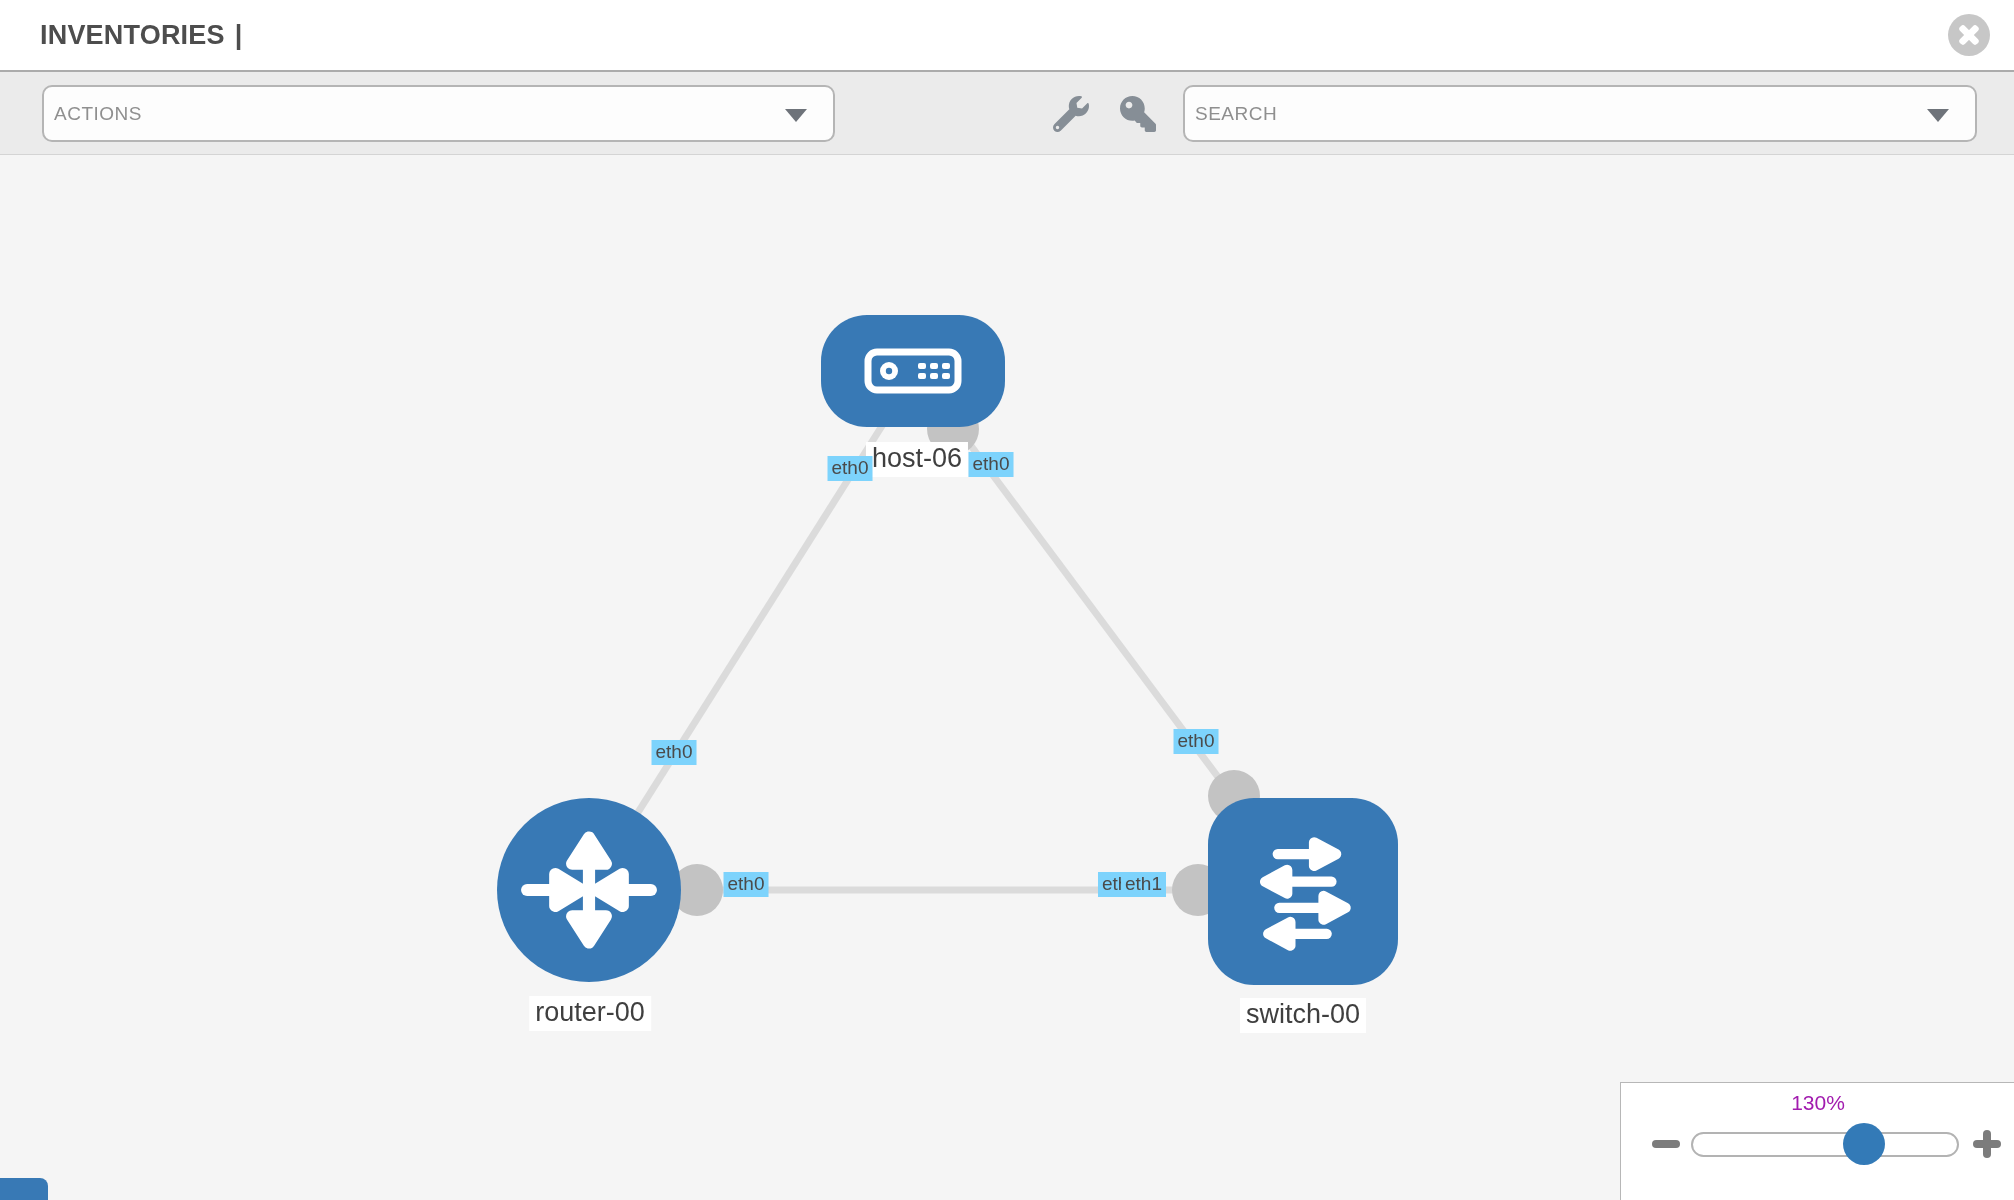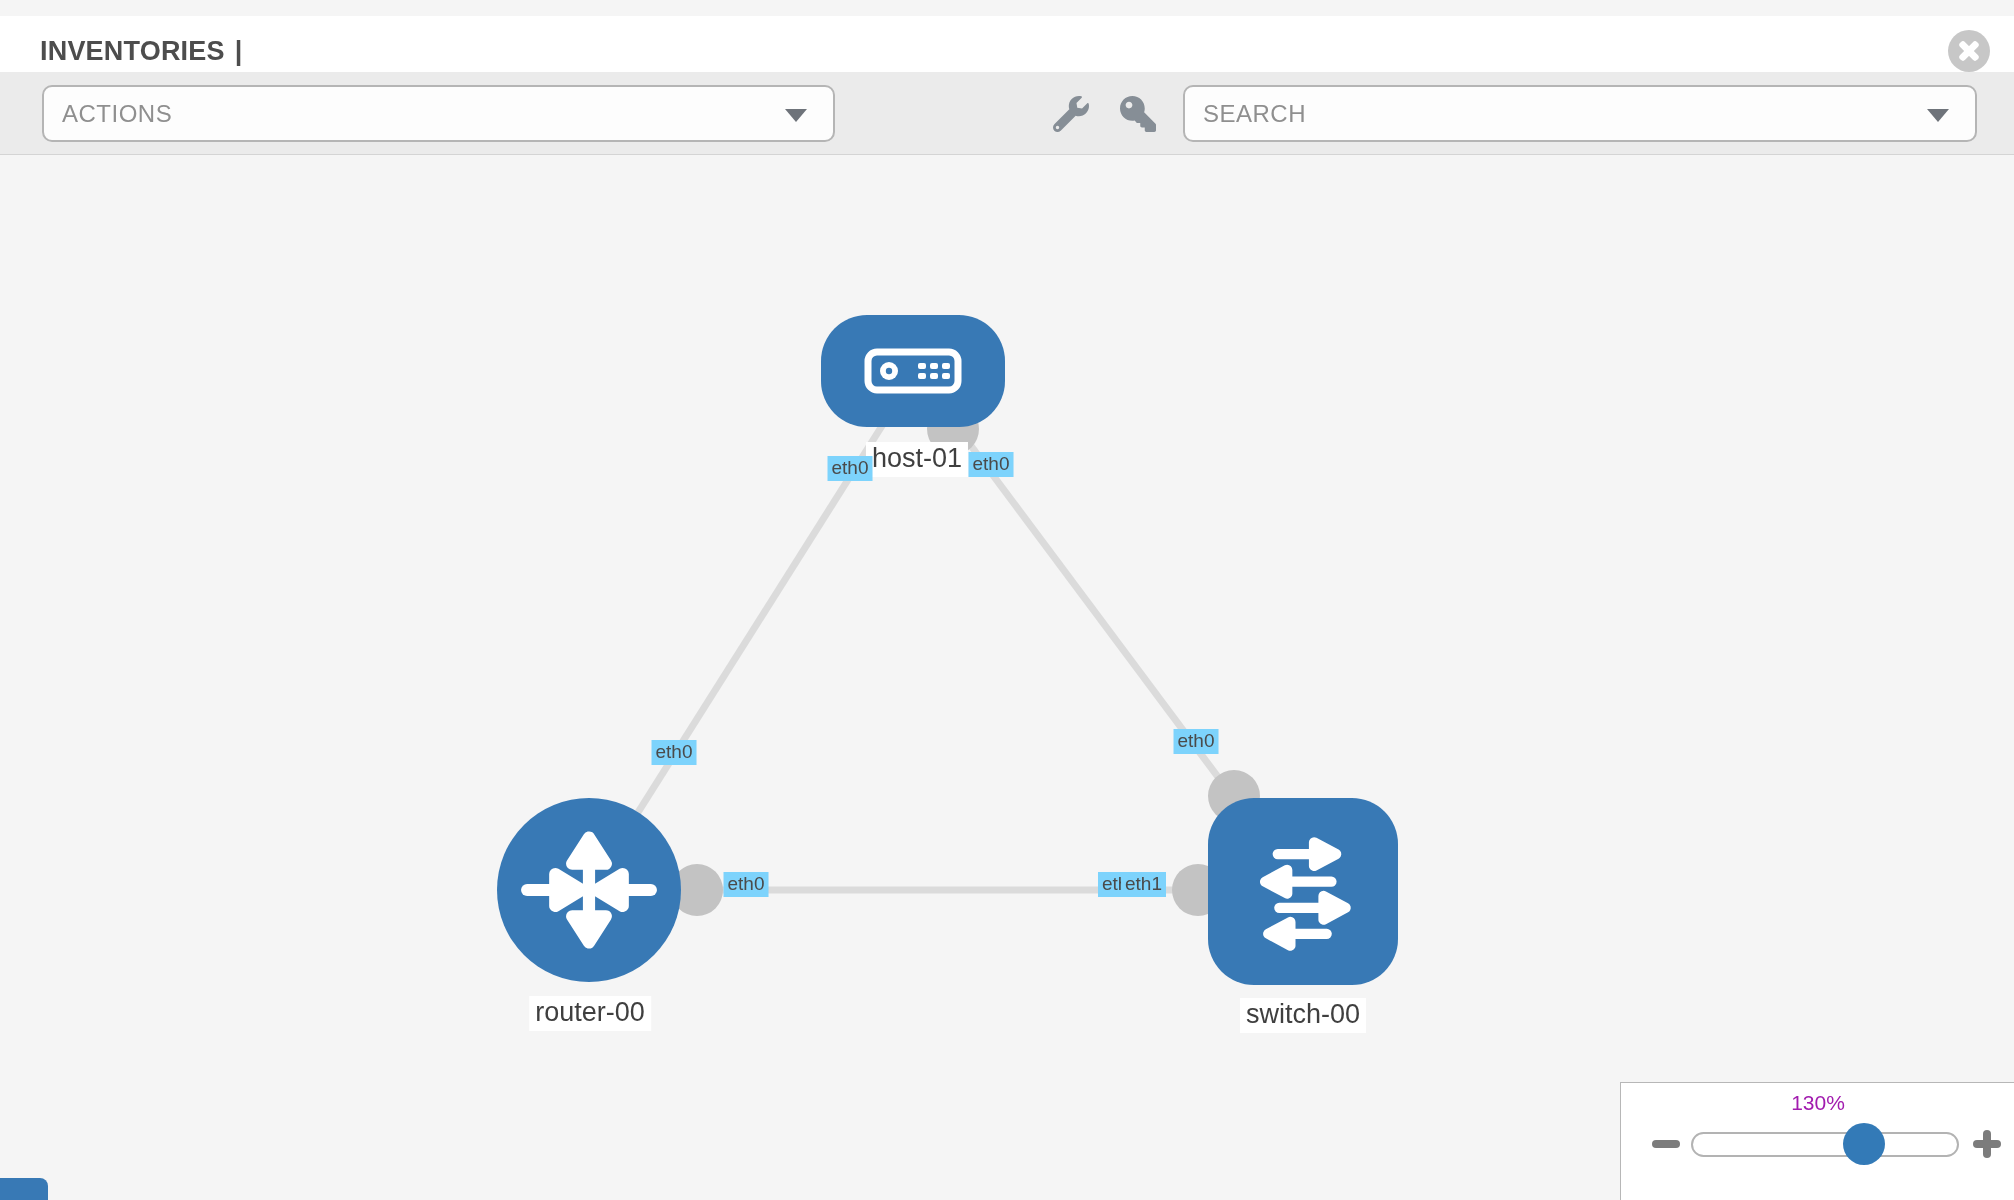--- a/index.html
+++ b/index.html
@@ -1,21 +1,21 @@
 <!DOCTYPE html>
 <html><head>
 <meta charset="utf-8">
 <style>
   * { box-sizing: border-box; margin: 0; padding: 0; }
   html, body { width: 2014px; height: 1200px; overflow: hidden; }
   body { font-family: "Liberation Sans", sans-serif; background: #f5f5f5; position: relative; }
 
   
   .header {
-    position: absolute; left: 0; top: 16px; width: 2014px; height: 64px;
+    position: absolute; left: 0; top: 0; width: 2014px; height: 72px;
     background: #ffffff; border-bottom: 2px solid #ababab; padding-left: 36px;
   }
   .header-title {
     position: absolute; left: 40px; top: 0; height: 70px;
     display: flex; align-items: center; gap: 10px;
     font-size: 27px; font-weight: bold; color: #4d4d4d; letter-spacing: 0.2px;
   }
   .close-btn {
     position: absolute; right: 24px; top: 14px; width: 42px; height: 42px;
     background: #c7c7c7; border-radius: 50%; cursor: pointer;
@@ -33,21 +33,21 @@
   .toolbar {
     position: absolute; left: 0; top: 72px; width: 2014px; height: 83px;
     background: #ebebeb; border-bottom: 1px solid #d4d4d4;
   }
   .dropdown {
     position: absolute; top: 13px; height: 57px;
     background: #fdfdfd; border: 2px solid #b5b5b5; border-radius: 10px;
     display: flex; align-items: center; cursor: pointer;
   }
   .dropdown .dd-label {
-    margin-left: 18px; font-size: 24px; color: #8f8f8f; letter-spacing: 0.5px;
+    margin-left: 10px; font-size: 19px; color: #8f8f8f; letter-spacing: 0.5px;
   }
   .caret {
     position: absolute; right: 26px; top: 50%; margin-top: -5px;
     width: 0; height: 0;
     border-left: 11px solid transparent; border-right: 11px solid transparent;
     border-top: 13px solid #6e737a;
   }
   .dd-actions { left: 42px; width: 793px; }
   .dd-search  { left: 1183px; width: 794px; }
   .tool-icon-btn { position: absolute; top: 24px; width: 36px; height: 36px; cursor: pointer; }
@@ -191,21 +191,21 @@
         <line x1="36" y1="-13" x2="-20" y2="-13"></line>
         <polygon points="-20,-28 -48,-13 -20,2"></polygon>
         <line x1="-30" y1="20" x2="26" y2="20"></line>
         <polygon points="26,5 54,20 26,35"></polygon>
         <line x1="30" y1="53" x2="-16" y2="53"></line>
         <polygon points="-16,38 -44,53 -16,68"></polygon>
       </g>
     </svg>
   </div>
 
-  <div class="node-label centered" style="left:917px; top:286px;">host-01</div>
+  <div class="node-label centered" style="left:917px; top:286px;">host-06</div>
   <div class="node-label centered" style="left:590px; top:840px;">router-00</div>
   <div class="node-label centered" style="left:1303px; top:842px;">switch-00</div>
 
   <div class="port-label centered" style="left:850px; top:300px;">eth0</div>
   <div class="port-label centered" style="left:991px; top:296px;">eth0</div>
   <div class="port-label centered" style="left:674px; top:584px;">eth0</div>
   <div class="port-label centered" style="left:1196px; top:573px;">eth0</div>
   <div class="port-label centered" style="left:746px; top:716px;">eth0</div>
   <div class="port-label" style="left:1098px; top:716px;">eth0</div>
   <div class="port-label" style="left:1121px; top:716px;">eth1</div>

